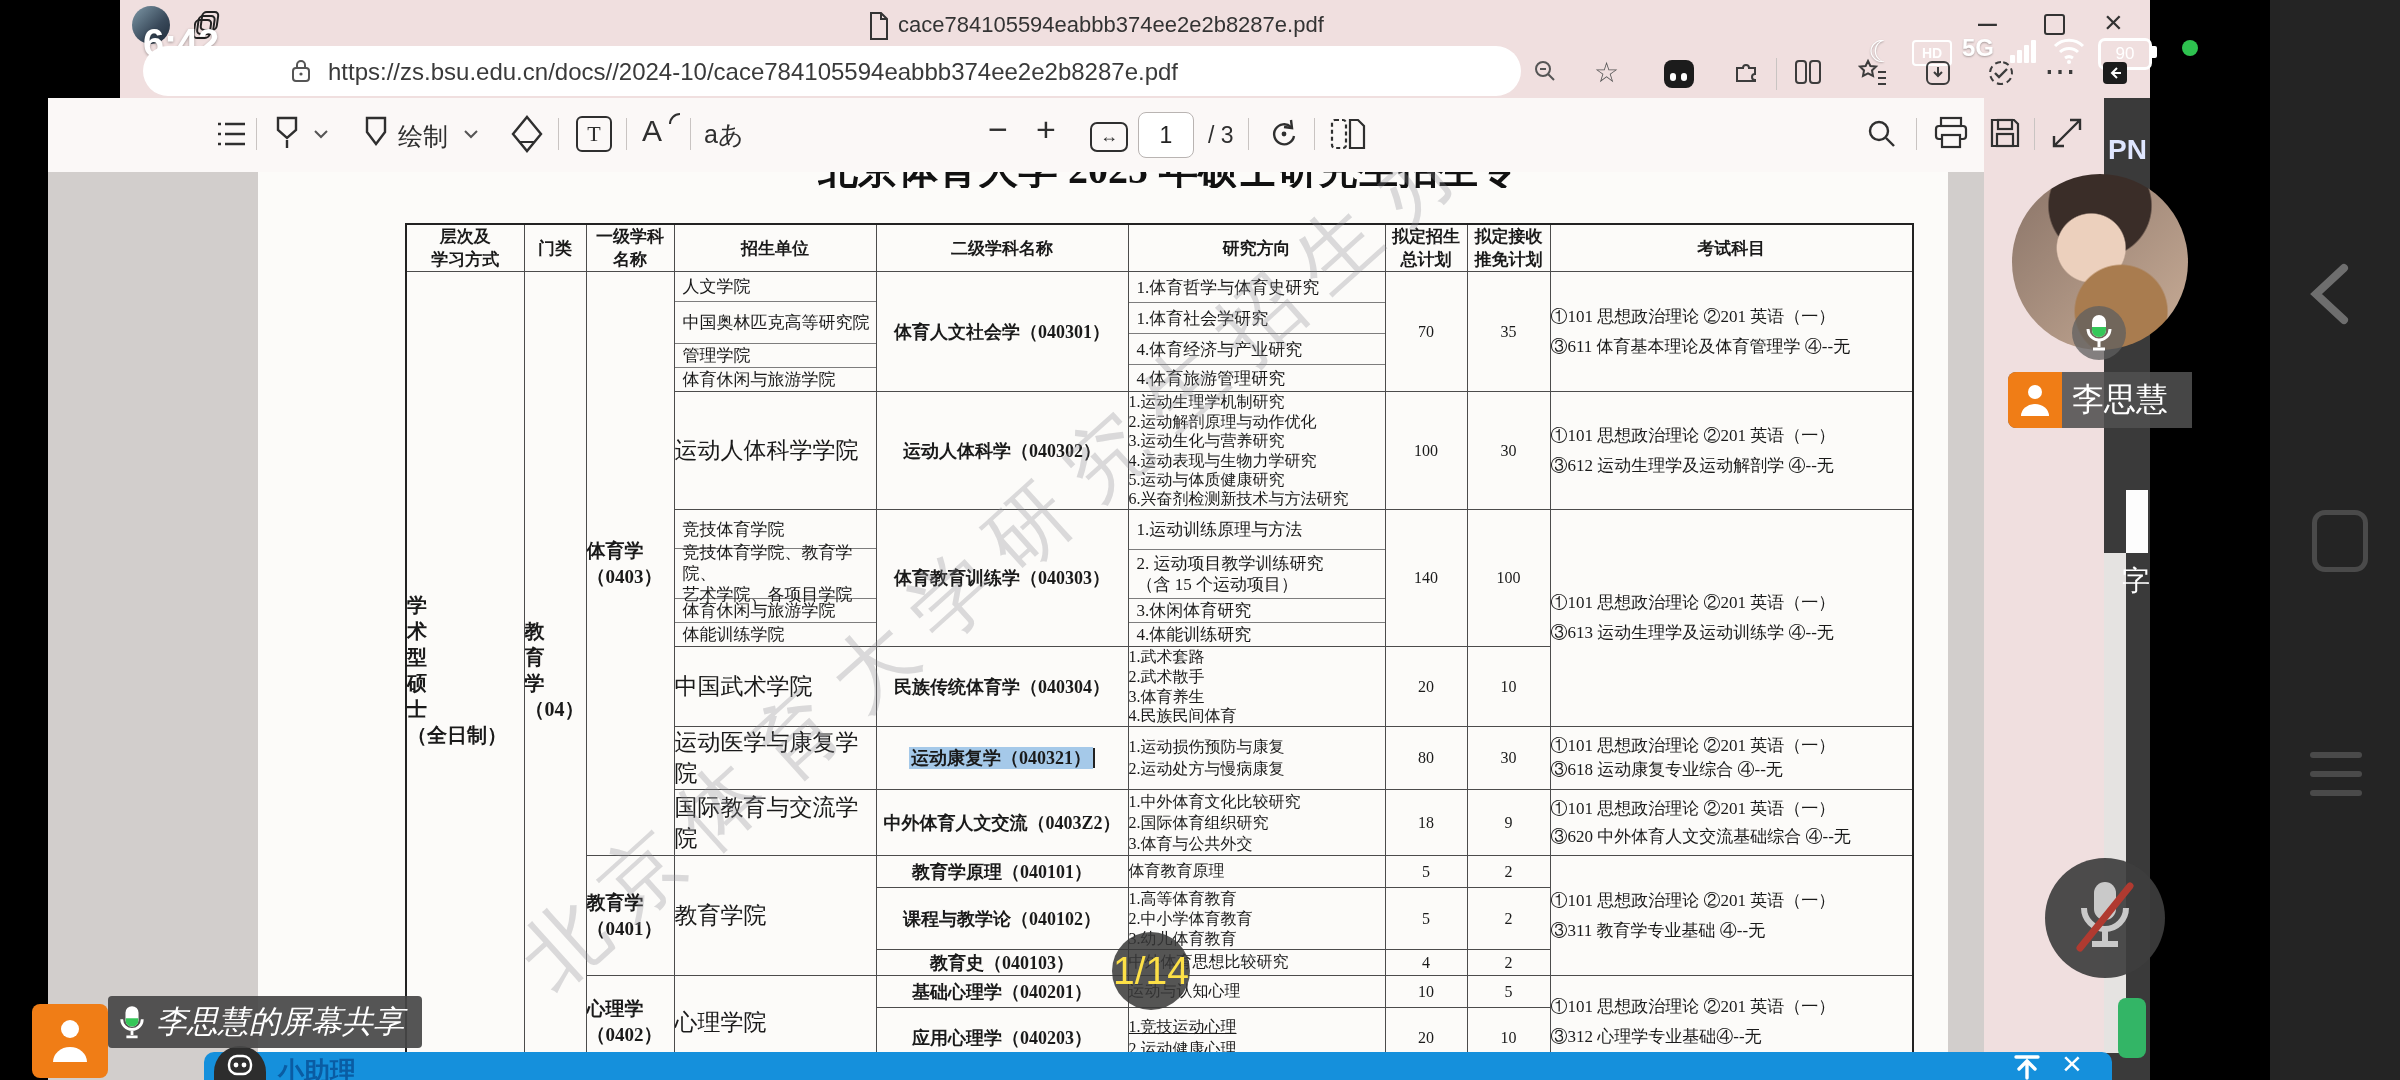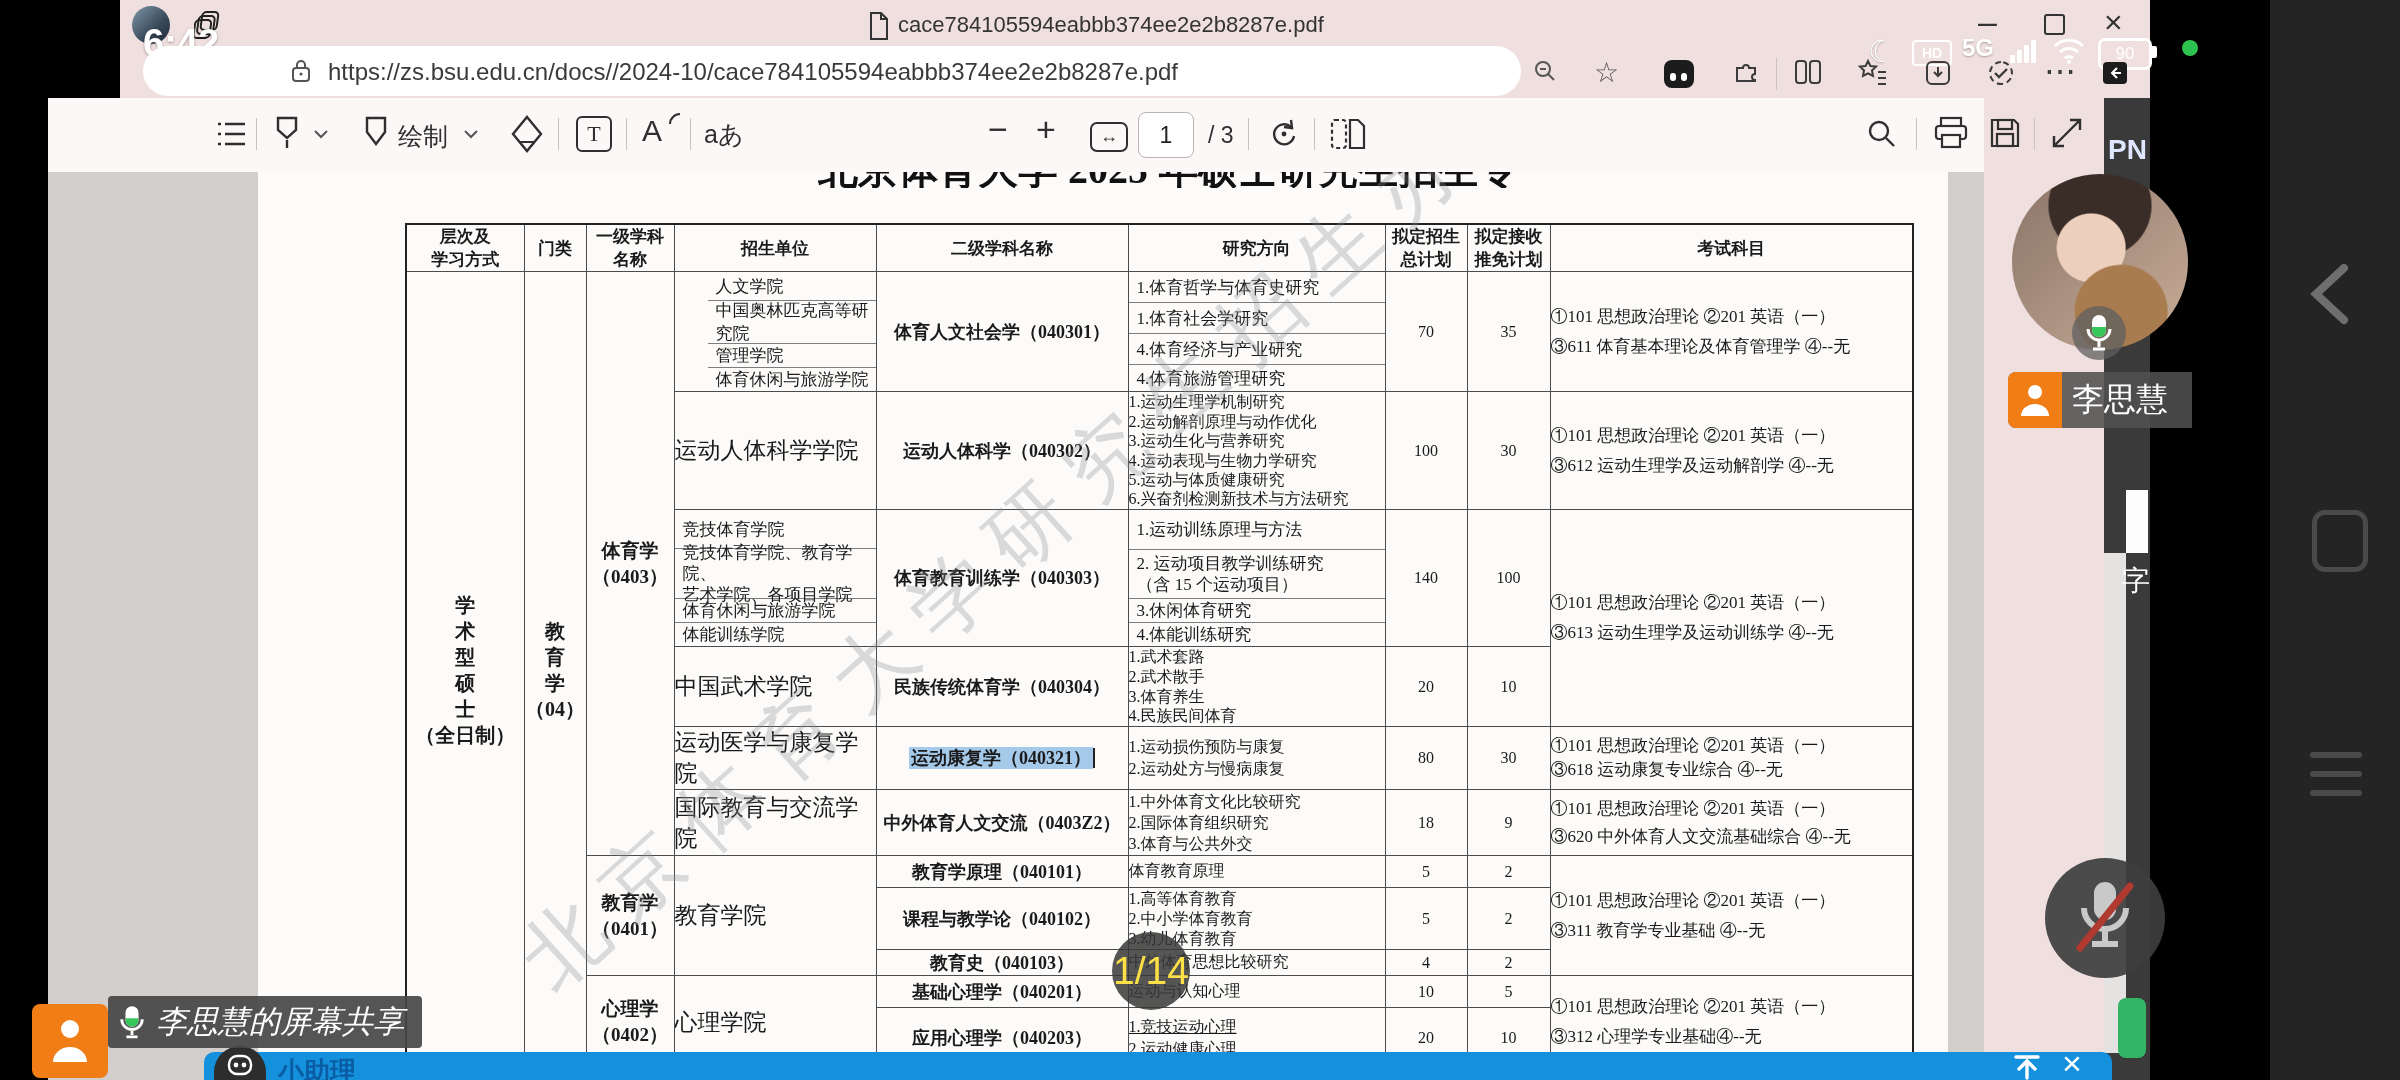--- a/index.html
+++ b/index.html
@@ -19,21 +19,21 @@
   table.cat td,table.cat th{border:1px solid #4c4c4c;padding:0;overflow:hidden;}
   table.cat{border:2px solid #222;}
   table.cat th{font-size:17px;font-weight:bold;text-align:center;}
   .nm{font-size:18px;font-weight:bold;text-align:center;}
   .num{font-size:16px;text-align:center;}
   .exam{font-size:17px;line-height:30px;padding:0 10px;white-space:pre-line;}
   .dirs{font-size:16px;padding:2px 6px;white-space:pre-line;margin-top:44px;}
   .unit1{font-size:23px;padding-left:8px;}
   .stack>div{border-bottom:1px solid #7d7d7d;display:flex;align-items:center;padding-left:8px;font-size:17px;white-space:pre-line;}
   .stack>div:last-child{border-bottom:none;}
-  .vert{font-size:20px;font-weight:bold;text-align:center;line-height:26px;margin-left:26px;}
+  .vert{font-size:20px;font-weight:bold;text-align:left;line-height:26px;margin-left:26px;}
   .hl{background:#a5c9e9;padding:1px 2px;}
   .caret{display:inline-block;width:2px;height:20px;background:#222;vertical-align:-4px;}
   
   .bars i{display:inline-block;width:5px;background:#fff;margin-right:2px;border-radius:1px;vertical-align:bottom;}
   .hamb i{display:block;width:52px;height:6px;background:#4a4a4a;border-radius:3px;margin-bottom:13px;}
   svg{display:block;}
 </style>
 </head>
 <body>
 
@@ -339,21 +339,21 @@
 硕
 士
 （全日制）</td>
       <td rowspan="11" class="vert pre">教
 育
 学
 （04）</td>
       <td rowspan="6" class="vert pre" style="font-size:19px;">体育学
 （0403）</td>
       <td>
-            <div class="stack" style="height:119px;display:flex;flex-direction:column;padding-left:33px;">
+            <div class="stack" style="height:119px;display:flex;flex-direction:column;">
         <div style="height:30px">人文学院</div>
         <div style="height:42px">中国奥林匹克高等研究院</div>
         <div style="height:24px">管理学院</div>
         <div style="flex:1">体育休闲与旅游学院</div>
       </div>
           </td>
       <td class="nm">体育人文社会学（040301）</td>
       <td>
             <div class="stack" style="height:119px;display:flex;flex-direction:column;">
         <div style="height:30px">1.体育哲学与体育史研究</div>

